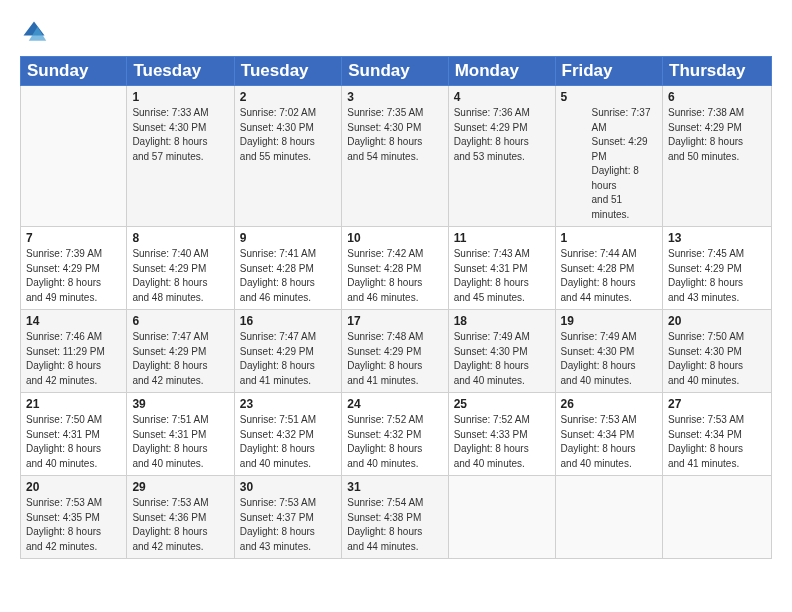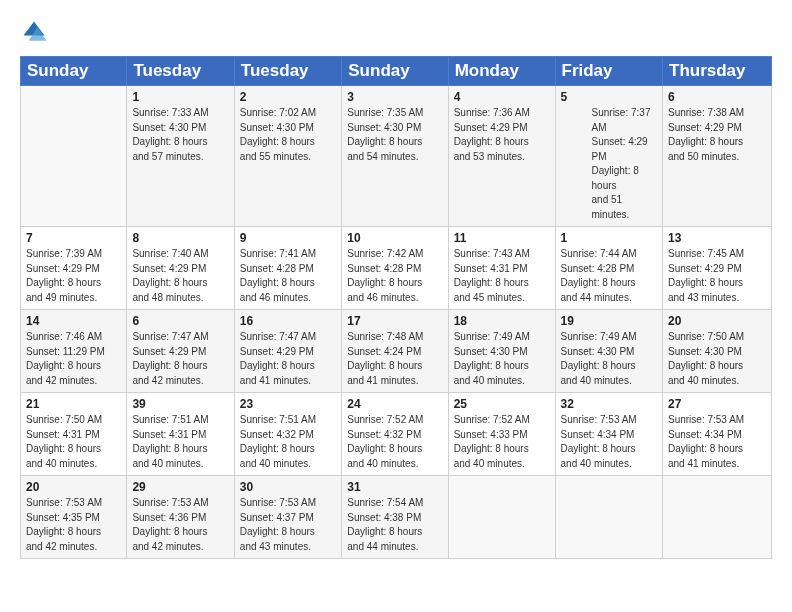--- a/index.html
+++ b/index.html
@@ -252,21 +252,21 @@
           <td>
             <span class="day-num">16</span>
             <div class="day-info" style="white-space: pre-line;">Sunrise: 7:47 AM
 Sunset: 4:29 PM
 Daylight: 8 hours
 and 41 minutes.</div>
           </td>
           <td>
             <span class="day-num">17</span>
             <div class="day-info" style="white-space: pre-line;">Sunrise: 7:48 AM
-Sunset: 4:24 PM
+Sunset: 4:29 PM
 Daylight: 8 hours
 and 41 minutes.</div>
           </td>
           <td>
             <span class="day-num">18</span>
             <div class="day-info" style="white-space: pre-line;">Sunrise: 7:49 AM
 Sunset: 4:30 PM
 Daylight: 8 hours
 and 40 minutes.</div>
           </td>
@@ -315,21 +315,21 @@
 and 40 minutes.</div>
           </td>
           <td>
             <span class="day-num">25</span>
             <div class="day-info" style="white-space: pre-line;">Sunrise: 7:52 AM
 Sunset: 4:33 PM
 Daylight: 8 hours
 and 40 minutes.</div>
           </td>
           <td>
-            <span class="day-num">32</span>
+            <span class="day-num">26</span>
             <div class="day-info" style="white-space: pre-line;">Sunrise: 7:53 AM
 Sunset: 4:34 PM
 Daylight: 8 hours
 and 40 minutes.</div>
           </td>
           <td>
             <span class="day-num">27</span>
             <div class="day-info" style="white-space: pre-line;">Sunrise: 7:53 AM
 Sunset: 4:34 PM
 Daylight: 8 hours

